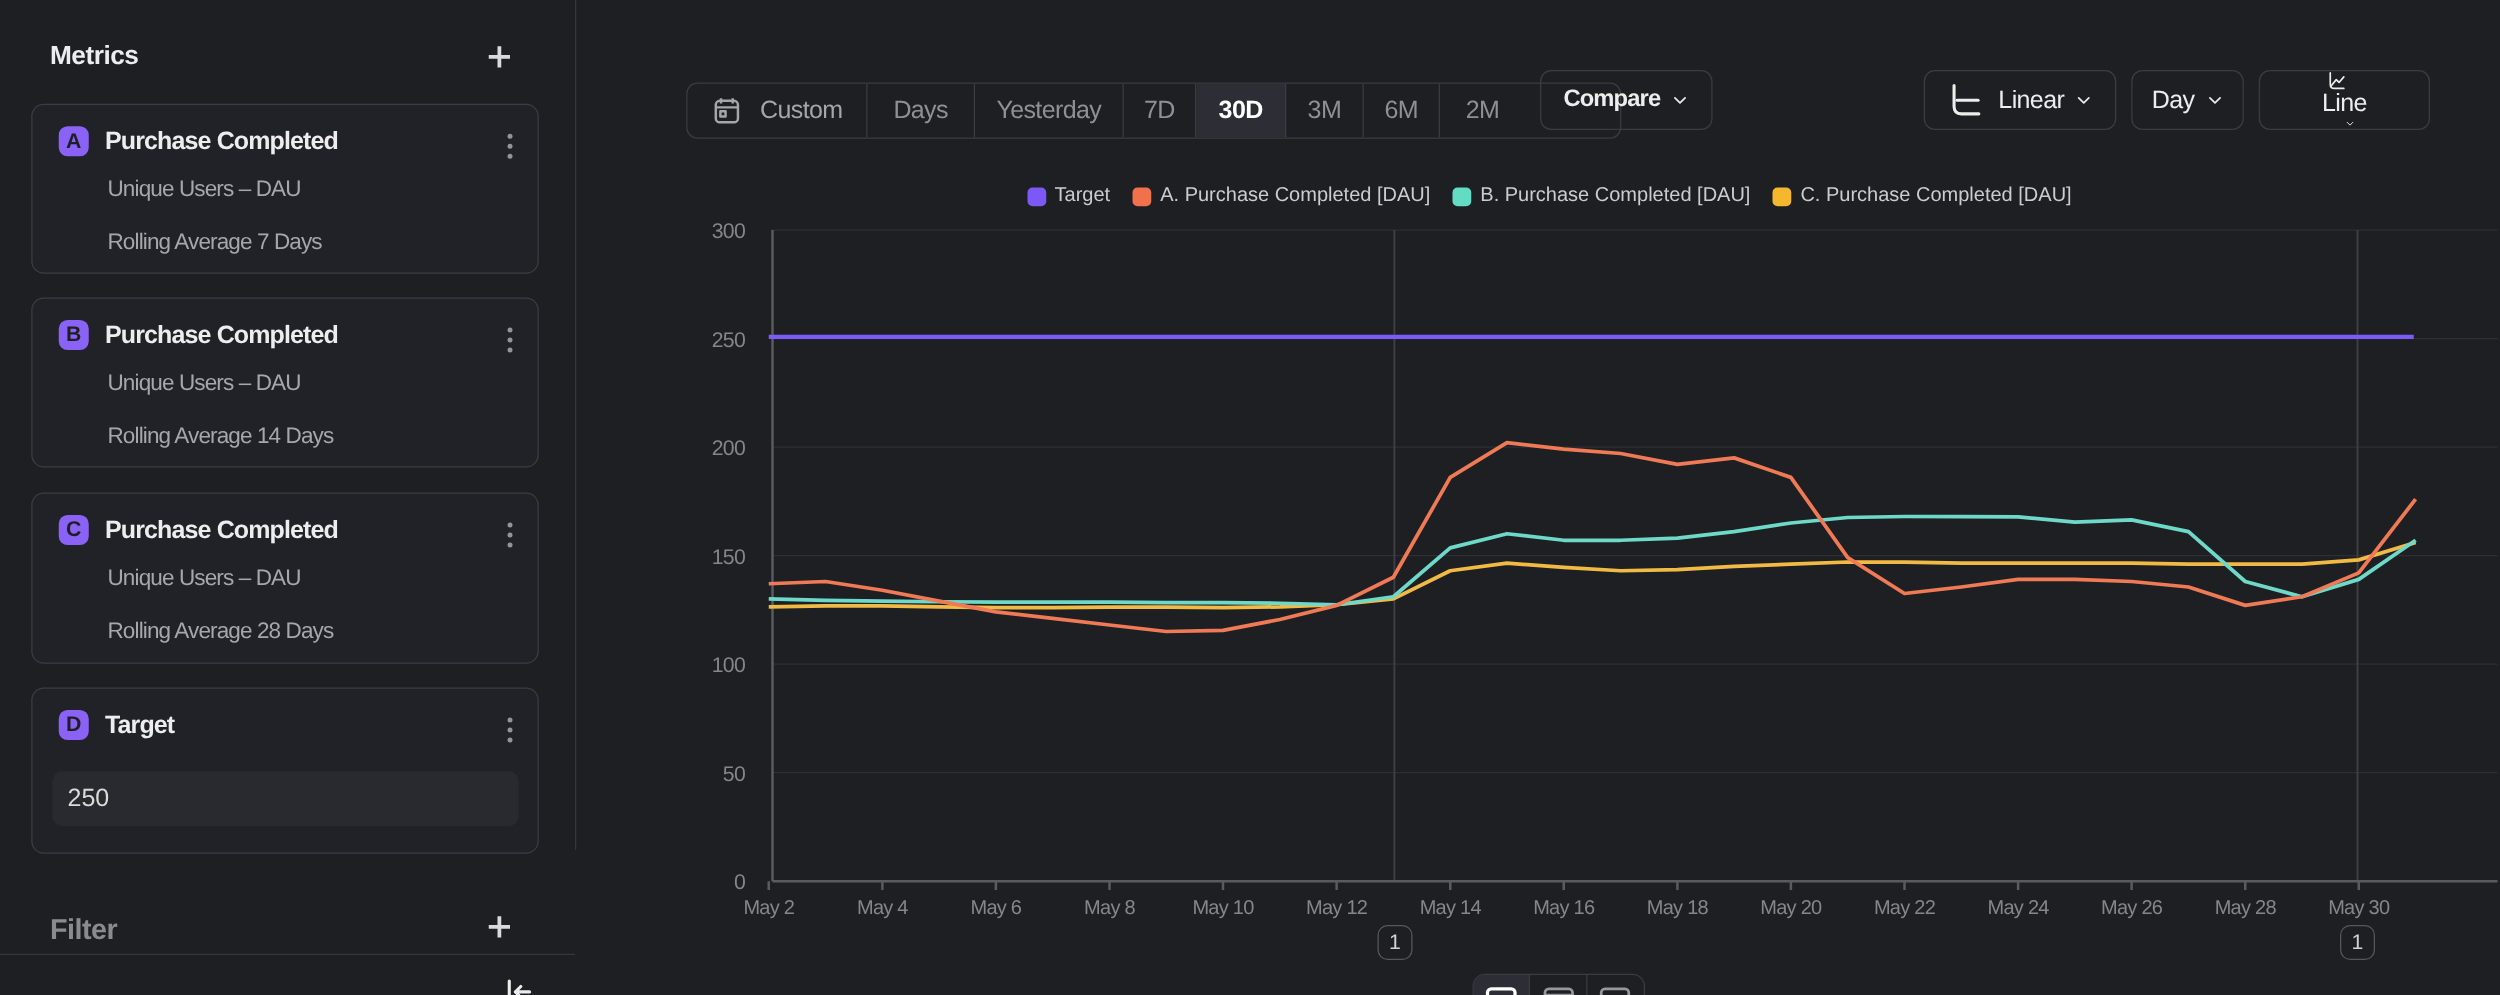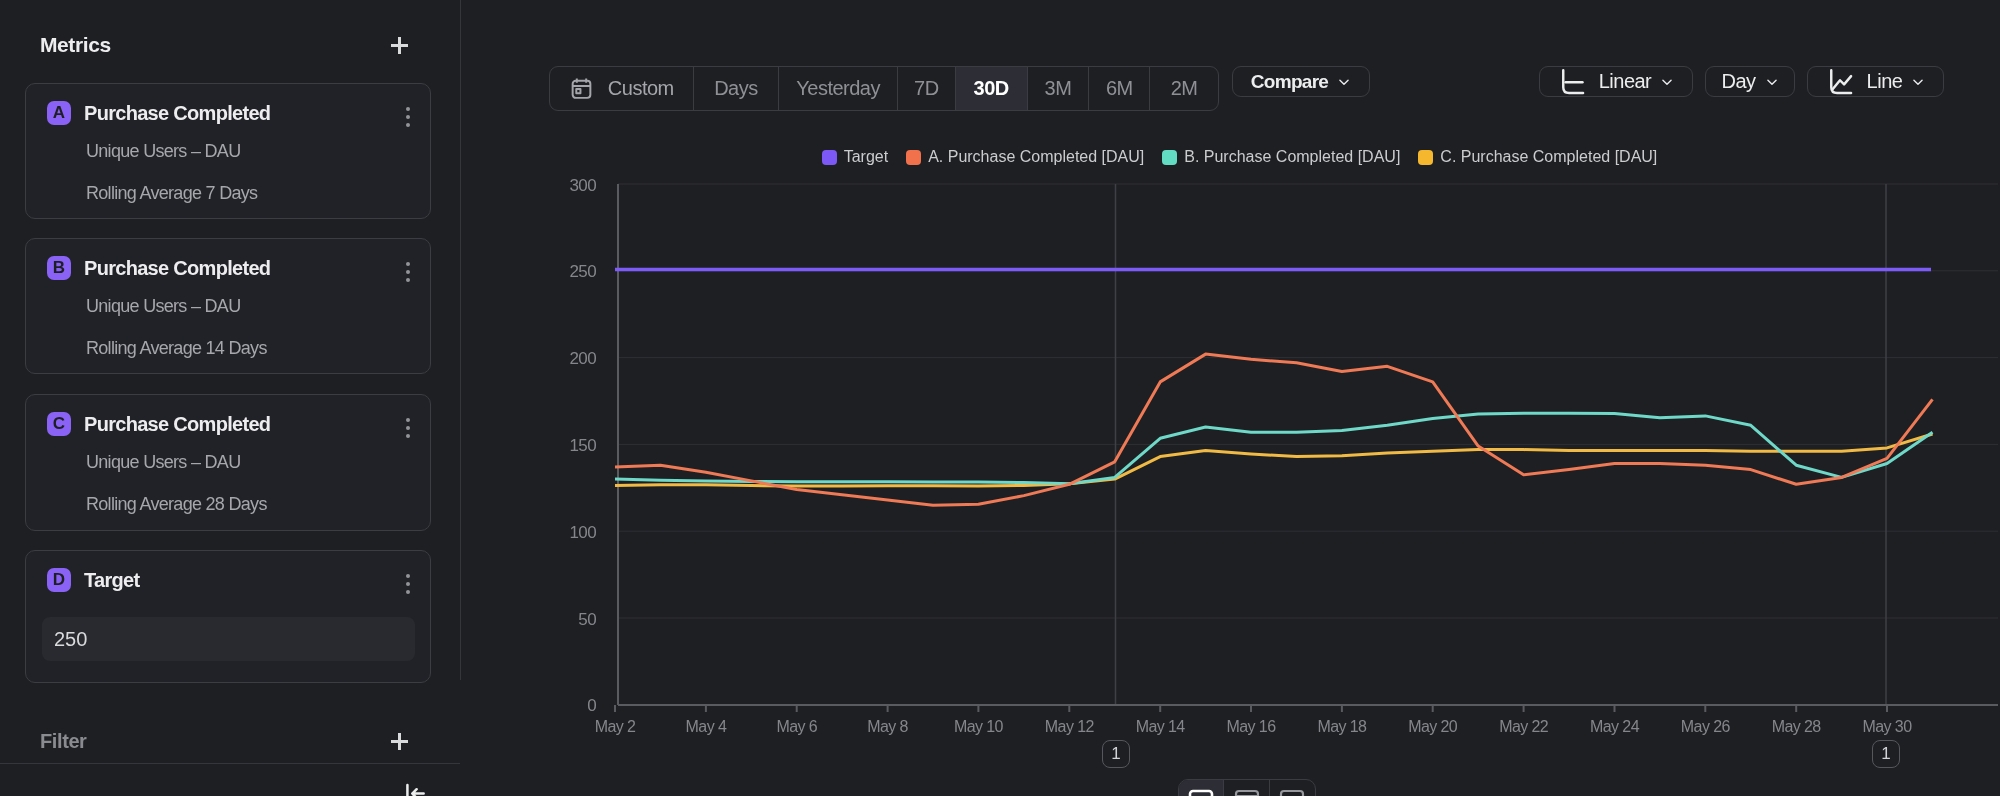--- a/index.html
+++ b/index.html
@@ -19,24 +19,24 @@
   .crow { position:absolute; left:60px; font-size:18px; color:#a6a7ac; letter-spacing:-0.7px; }
   .kebab { position:absolute; right:20px; top:23px; width:4px; }
   .kebab i { display:block; width:4px; height:4px; border-radius:50%;
     background:#939499; margin-bottom:4px; }
   .plus { position:absolute; width:17px; height:17px; }
   .plus:before { content:""; position:absolute; left:7px; top:0; width:3px;
     height:17px; background:#d9dadc; }
   .plus:after { content:""; position:absolute; left:0; top:7px; width:17px;
     height:3px; background:#d9dadc; }
   
-  .btn { position:absolute; top:66px; height:31px; border:1px solid #3b3c42;
+  .btn { position:absolute; top:56px; height:48px; border:1px solid #3b3c42;
     border-radius:9px; color:#eceded; font-size:20px; letter-spacing:-0.5px; display:flex;
     align-items:center; justify-content:center; }
-  #seg { position:absolute; left:549px; top:66px; width:670px; height:45px;
+  #seg { position:absolute; left:549px; top:66px; width:748px; height:45px;
     border:1px solid #3b3c42; border-radius:9px; display:flex; }
   #seg .s { height:100%; display:flex; align-items:center; justify-content:center;
     color:#8f9096; font-size:20px; letter-spacing:-0.5px; border-right:1px solid #3b3c42; }
   #seg .s:last-child { border-right:none; }
   #seg .active { background:#2d2e35; color:#fff; font-weight:bold; }
   .chev { margin-left:9px; }
   
   #legend { position:absolute; left:461px; top:147px; width:1557px; height:20px;
     display:flex; justify-content:center; align-items:center; }
   #legend .it { display:flex; align-items:center; margin:0 9px; }
@@ -99,21 +99,21 @@
     <div class="badge">D</div>
     <div class="ctitle">Target</div>
     <div class="kebab">
         <i></i>
         <i></i>
         <i></i>
       </div>
     <div class="abs" style="left:16px; top:66px; width:373px; height:44px; background:#292a30; border-radius:8px; color:#d9dadc; font-size:20px; line-height:44px; padding-left:12px;">250</div>
   </div>
 
-  <div class="abs" style="left:40px; top:730px; font-size:20px; font-weight:bold; color:#8a8b91; letter-spacing:-0.4px;">Filter</div>
+  <div class="abs" style="left:40px; top:730px; font-size:23px; font-weight:bold; color:#8a8b91; letter-spacing:-0.4px;">Filter</div>
   <div class="plus" style="left:391px; top:733px;"></div>
   <div class="abs" style="left:0; top:763px; width:460px; height:1px; background:#35363c;"></div>
   <svg class="abs" style="left:402px; top:780px;" width="26" height="26" viewBox="0 0 24 24" fill="none" stroke="#eceded" stroke-width="2.3" stroke-linecap="round" stroke-linejoin="round">
     <path d="M5 4.5 V23 M20 12.5 H9.5 M13.5 8.5 L9.5 12.5 L13.5 16.5"></path>
   </svg>
 </div>
 
 <div id="seg">
   <div class="s" style="width:144px; color:#a5a6ac;">
     <svg width="25" height="25" viewBox="0 0 24 24" fill="none" stroke="#a5a6ac" stroke-width="1.9" stroke-linejoin="round" style="margin-right:14px;">
@@ -148,21 +148,21 @@
       <path d="M5 9 L12 16 L19 9"></path>
     </svg>
 </div>
 
 <div class="btn" style="left:1705px; width:90px;">Day
   <svg class="chev" width="14" height="14" viewBox="0 0 24 24" fill="none" stroke="#e9eaec" stroke-width="2.4" stroke-linecap="round" stroke-linejoin="round">
       <path d="M5 9 L12 16 L19 9"></path>
     </svg>
 </div>
 
-<div class="btn" style="left:1807px; width:137px;">
+<div class="btn" style="left:1807px; width:137px;flex-direction:column;">
   <svg width="28" height="28" viewBox="0 0 24 24" fill="none" stroke="#eceded" stroke-width="2.1" stroke-linecap="round" stroke-linejoin="round" style="margin-right:13px;">
     <path d="M4.5 2 V16.5 Q4.5 21.5 9.5 21.5 H21.5"></path>
       <path d="M5.5 18.5 L12 10.5 L15.5 14 L21.5 7"></path>
   </svg>
   Line
   <svg class="chev" width="14" height="14" viewBox="0 0 24 24" fill="none" stroke="#e9eaec" stroke-width="2.4" stroke-linecap="round" stroke-linejoin="round">
       <path d="M5 9 L12 16 L19 9"></path>
     </svg>
 </div>
 

